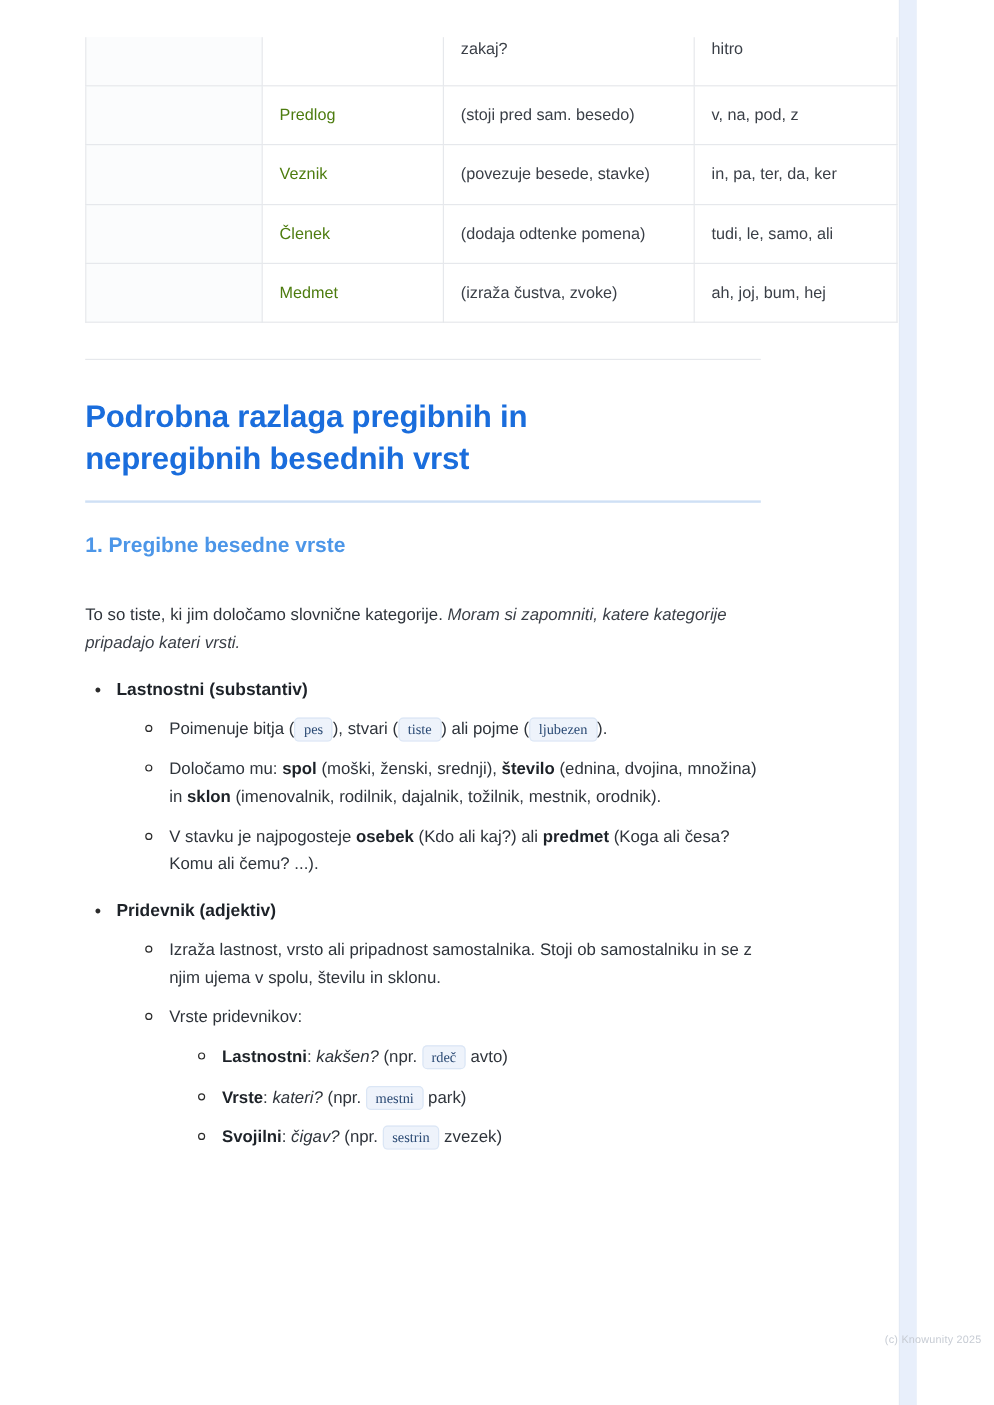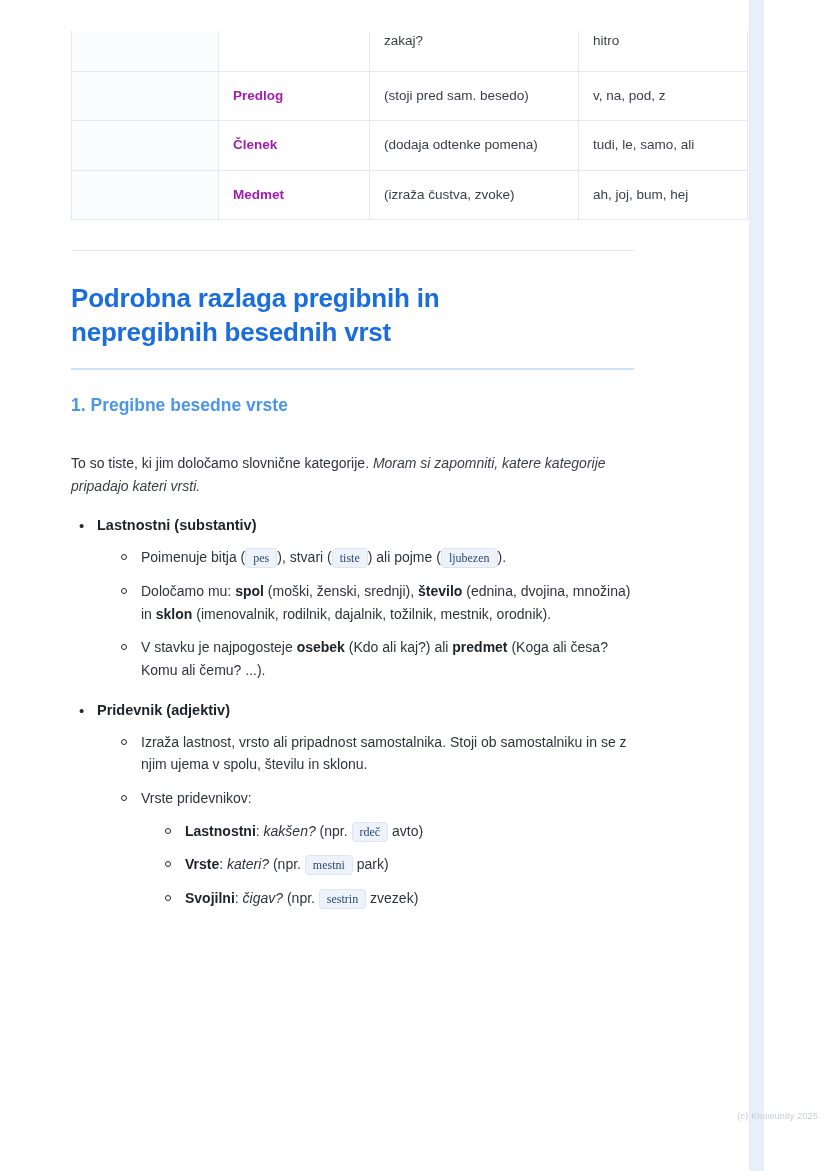--- a/index.html
+++ b/index.html
@@ -66,21 +66,21 @@
   }
   table.pos-table td {
     border: 1px solid #e6e8ec;
     padding: 14px 14px;
     vertical-align: top;
     line-height: 1.5;
     color: #3a3f47;
     margin-top: 10px;
   }
   table.pos-table tr > td:nth-child(1) { width: 118px; background: #fbfcfd; }
-  table.pos-table tr > td:nth-child(2) { width: 122px; font-weight: bold; color: #a21caf; }
+  table.pos-table tr > td:nth-child(2) { width: 122px; font-weight: normal; color: #4d7c0f; }
   table.pos-table tr > td:nth-child(3) { width: 180px; }
   table.pos-table tr > td:nth-child(4) { width: 140px; }
   table.pos-table tr.clipped td {
     padding-top: 0;
     padding-bottom: 14px;
     height: 26px;
     border-top: none;
   }
 
   hr.sep {
@@ -224,20 +224,26 @@
             <td></td>
             <td></td>
             <td>zakaj?</td>
             <td>hitro</td>
           </tr>
           <tr>
             <td></td>
             <td>Predlog</td>
             <td>(stoji pred sam. besedo)</td>
             <td>v, na, pod, z</td>
+          </tr>
+          <tr>
+            <td></td>
+            <td>Veznik</td>
+            <td>(povezuje besede, stavke)</td>
+            <td>in, pa, ter, da, ker</td>
           </tr>
           <tr>
             <td></td>
             <td>Členek</td>
             <td>(dodaja odtenke pomena)</td>
             <td>tudi, le, samo, ali</td>
           </tr>
           <tr>
             <td></td>
             <td>Medmet</td>

